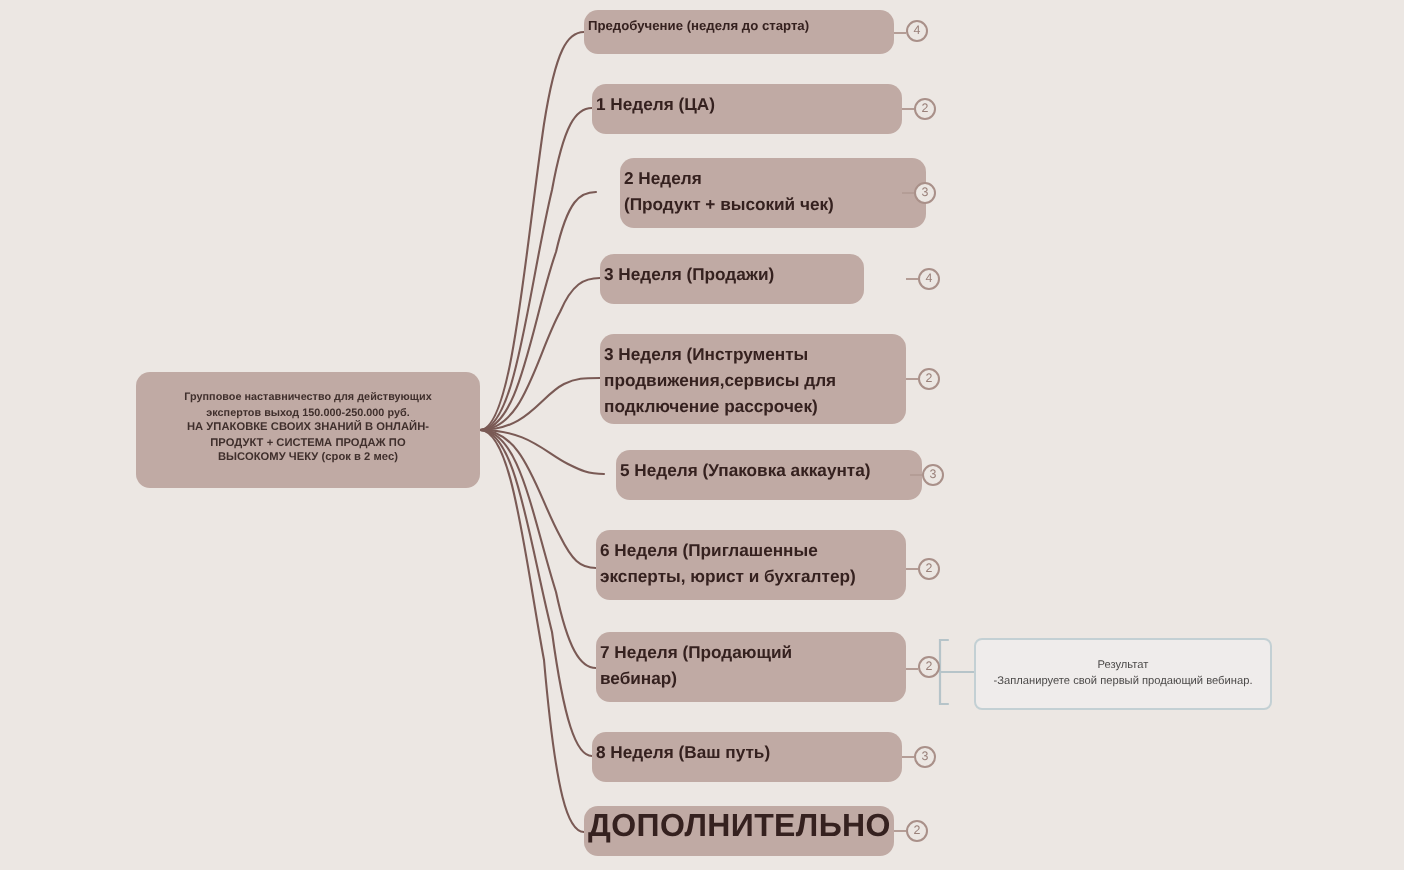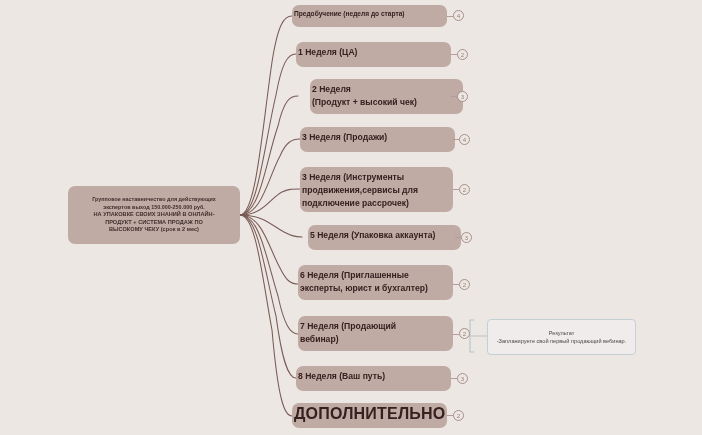--- a/index.html
+++ b/index.html
@@ -180,21 +180,21 @@
   <div class="badge-stub" style="left:451px; top:54px;"></div>
   <div class="badge" style="left:457px; top:49px;">2</div>
 
   <div class="node" style="left:298px; top:79px; width:153px; height:35px;margin-left:12px;">
     <span class="node-label">2 Неделя
 (Продукт + высокий чек)</span>
   </div>
   <div class="badge-stub" style="left:451px; top:96px;"></div>
   <div class="badge" style="left:457px; top:91px;">3</div>
 
-  <div class="node" style="left:300px; top:127px; width:155px; height:25px;">
+  <div class="node" style="left:300px; top:127px; width:132px; height:25px;">
     <span class="node-label">3 Неделя (Продажи)</span>
   </div>
   <div class="badge-stub" style="left:453px; top:139px;"></div>
   <div class="badge" style="left:459px; top:134px;">4</div>
 
   <div class="node" style="left:300px; top:167px; width:153px; height:45px;">
     <span class="node-label">3 Неделя (Инструменты
 продвижения,сервисы для
 подключение рассрочек)</span>
   </div>

